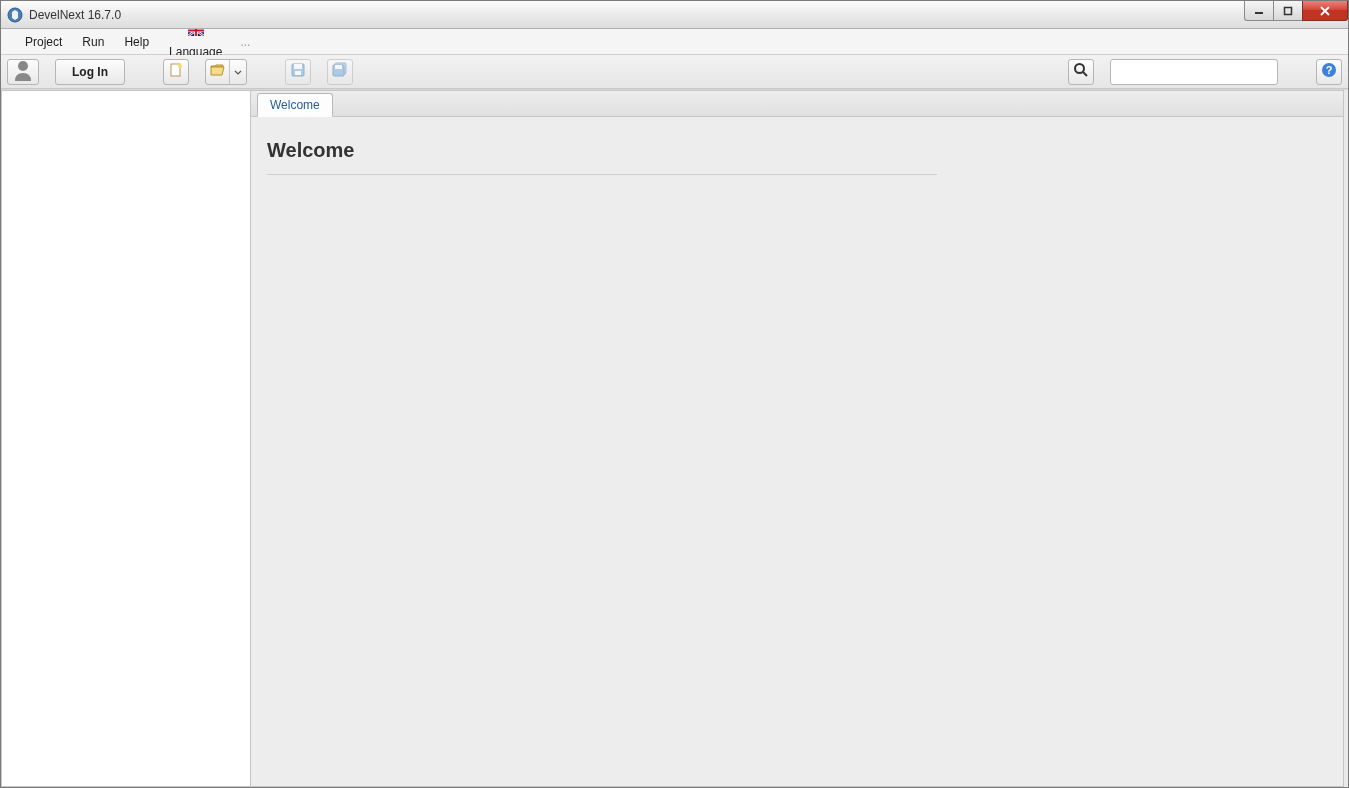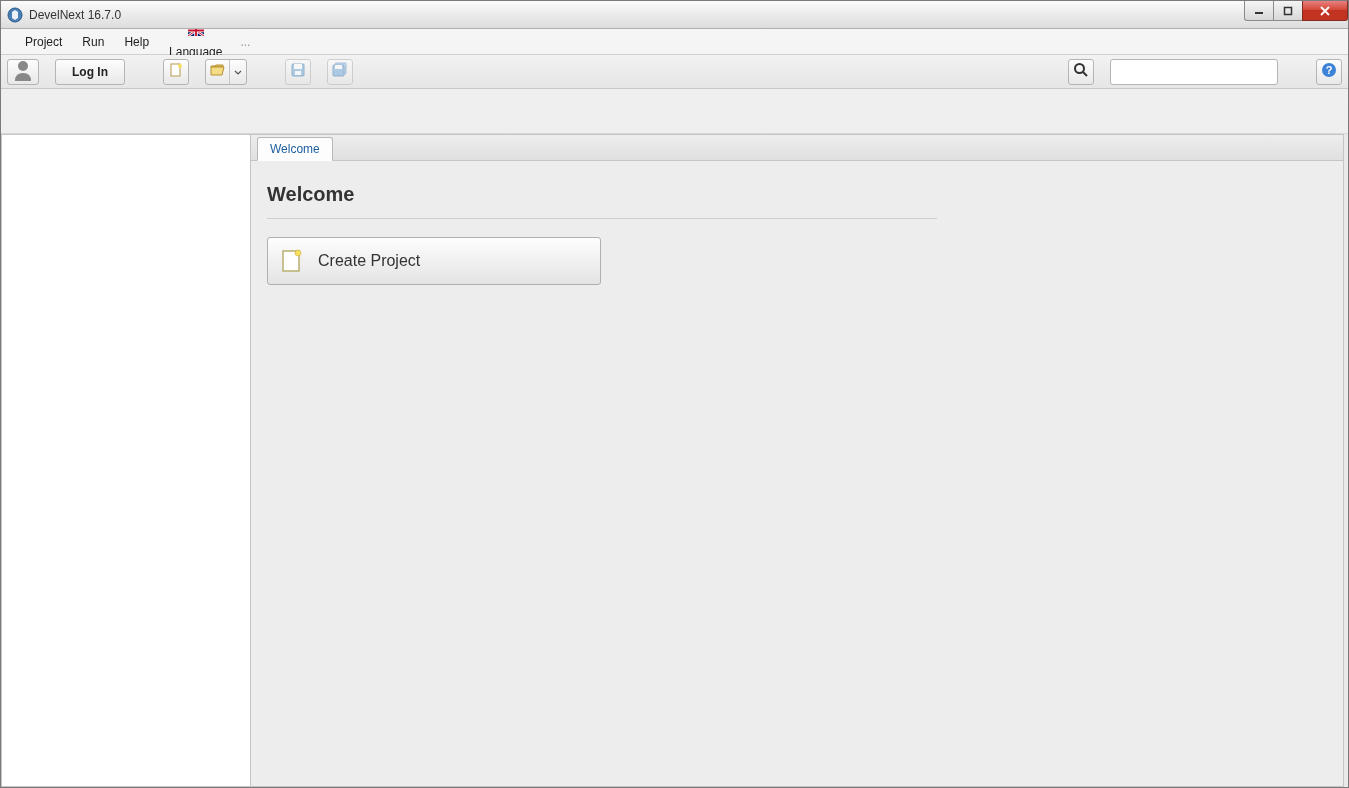--- a/index.html
+++ b/index.html
@@ -128,21 +128,20 @@
   background: #fff;
   padding: 0 6px;
   font-size: 12px;
 }
 .body-area {
   flex: 1;
   display: flex;
   background: #e9e9e9;
   padding: 0;
   border-top: 1px solid #d8d8d8;
-  margin-top: 44px;
 }
 .sidebar {
   width: 250px;
   background: #fff;
   border: 1px solid #c5c5c5;
   margin: 0;
 }
 .main-panel {
   flex: 1;
   background: #e9e9e9;
@@ -345,26 +344,17 @@
     <div class="sidebar"></div>
     <div class="main-panel">
       <div class="tabstrip">
         <div class="tab">
           <span>Welcome</span>
         </div>
       </div>
       <div class="content">
         <div class="welcome-heading">Welcome</div>
         <div class="hr"></div>
-        <div class="big-btn">
-          <span class="bicon">
-            <svg width="26" height="26" viewBox="0 0 26 26">
-              <rect x="4" y="3" width="16" height="20" fill="#fff" stroke="#b8b070" stroke-width="1.5"></rect>
-              <circle cx="19" cy="5" r="3" fill="#f5e060" stroke="#c0a030" stroke-width="0.5"></circle>
-            </svg>
-          </span>
-          <span>Create Project</span>
-        </div>
       </div>
     </div>
   </div>
 
 </div>
 
 </body></html>

